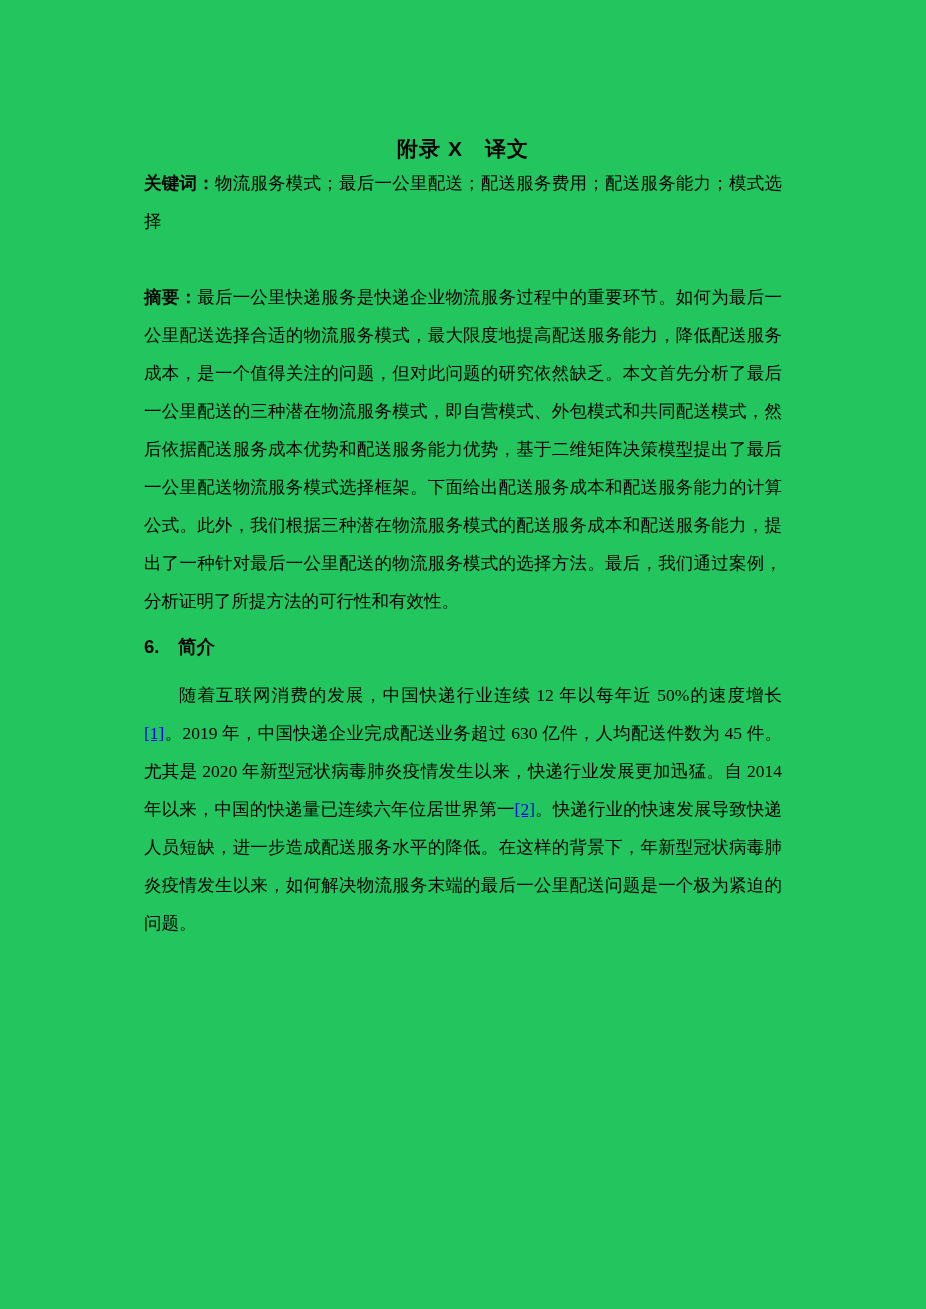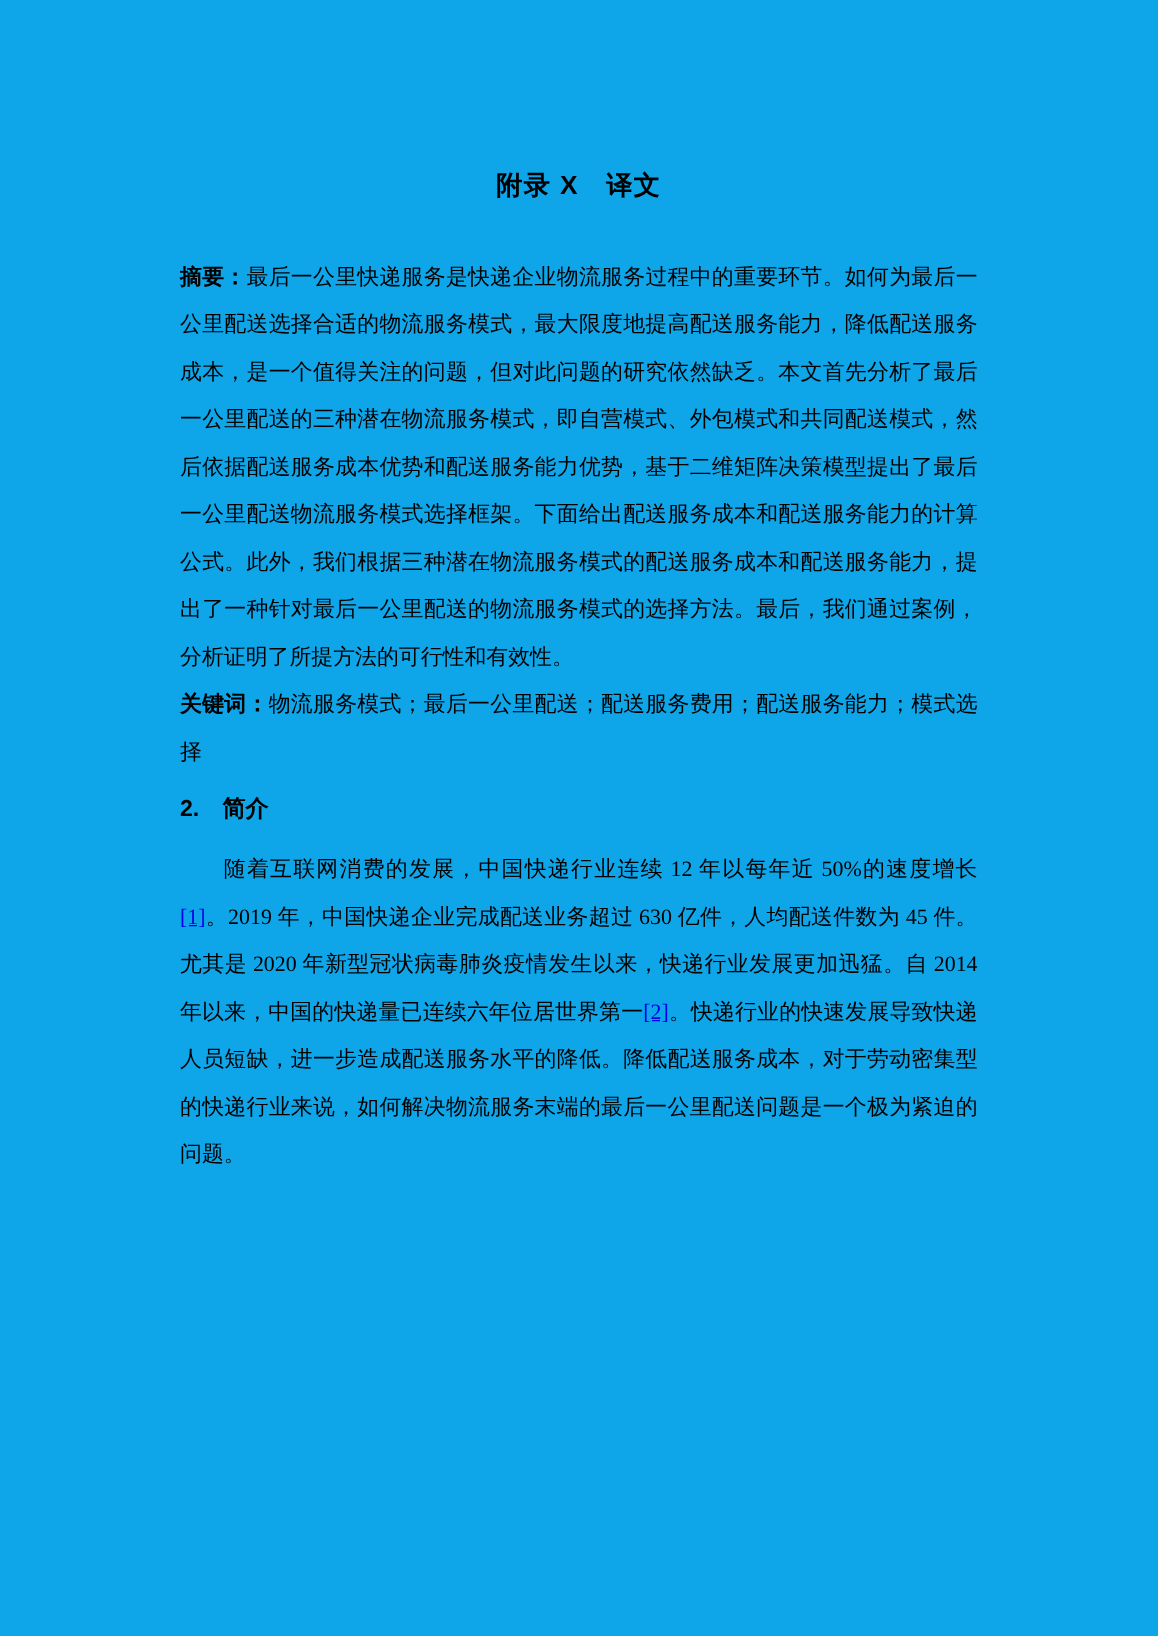--- a/index.html
+++ b/index.html
@@ -2,21 +2,21 @@
 <html><head>
 <meta charset="utf-8">
 <style>
   * { margin: 0; padding: 0; box-sizing: border-box; }
   html, body { background: #ffffff; }
   .page {
     position: relative;
     width: 926px;
     height: 1309px;
     margin: 0 auto;
-    background: #0ea5e9;
+    background: #22c55e;
     color: #000000;
     font-family: "Liberation Serif", "DejaVu Serif", serif;
     overflow: hidden;
   }
   .content {
     padding: 134px 144px 0 144px;
   }
   .appendix-title {
     font-family: "Liberation Sans", "DejaVu Sans", sans-serif;
     font-weight: bold;
@@ -72,28 +72,28 @@
 </head>
 <body>
 
 <div class="page">
   <div class="content">
 
     <div class="appendix-title">附录 X　译文</div>
 
 
 
+    <p class="body-para keywords">
+      <span class="para-label">关键词：</span><span>物流服务模式；最后一公里配送；配送服务费用；配送服务能力；模式选择</span>
+    </p>
+
     <p class="body-para abstract">
       <span class="para-label">摘要：</span><span>最后一公里快递服务是快递企业物流服务过程中的重要环节。如何为最后一公里配送选择合适的物流服务模式，最大限度地提高配送服务能力，降低配送服务成本，是一个值得关注的问题，但对此问题的研究依然缺乏。本文首先分析了最后一公里配送的三种潜在物流服务模式，即自营模式、外包模式和共同配送模式，然后依据配送服务成本优势和配送服务能力优势，基于二维矩阵决策模型提出了最后一公里配送物流服务模式选择框架。下面给出配送服务成本和配送服务能力的计算公式。此外，我们根据三种潜在物流服务模式的配送服务成本和配送服务能力，提出了一种针对最后一公里配送的物流服务模式的选择方法。最后，我们通过案例，分析证明了所提方法的可行性和有效性。</span>
     </p>
 
-    <p class="body-para keywords">
-      <span class="para-label">关键词：</span><span>物流服务模式；最后一公里配送；配送服务费用；配送服务能力；模式选择</span>
-    </p>
-
-    <h2 class="section-heading">2.　简介</h2>
+    <h2 class="section-heading">6.　简介</h2>
 
     <p class="body-para intro">
-      <span>随着互联网消费的发展，中国快递行业连续 12 年以每年近 50%的速度增长</span><a class="ref" style="color: rgb(0, 0, 238);">[1]</a><span>。2019 年，中国快递企业完成配送业务超过 630 亿件，人均配送件数为 45 件。尤其是 2020 年新型冠状病毒肺炎疫情发生以来，快递行业发展更加迅猛。自 2014 年以来，中国的快递量已连续六年位居世界第一</span><a class="ref" style="color: rgb(0, 0, 238);">[2]</a><span>。快递行业的快速发展导致快递人员短缺，进一步造成配送服务水平的降低。降低配送服务成本，对于劳动密集型的快递行业来说，如何解决物流服务末端的最后一公里配送问题是一个极为紧迫的问题。</span>
+      <span>随着互联网消费的发展，中国快递行业连续 12 年以每年近 50%的速度增长</span><a class="ref" style="color: rgb(0, 0, 238);">[1]</a><span>。2019 年，中国快递企业完成配送业务超过 630 亿件，人均配送件数为 45 件。尤其是 2020 年新型冠状病毒肺炎疫情发生以来，快递行业发展更加迅猛。自 2014 年以来，中国的快递量已连续六年位居世界第一</span><a class="ref" style="color: rgb(0, 0, 238);">[2]</a><span>。快递行业的快速发展导致快递人员短缺，进一步造成配送服务水平的降低。在这样的背景下，年新型冠状病毒肺炎疫情发生以来，如何解决物流服务末端的最后一公里配送问题是一个极为紧迫的问题。</span>
     </p>
 
   </div>
 </div>
 
 </body></html>

